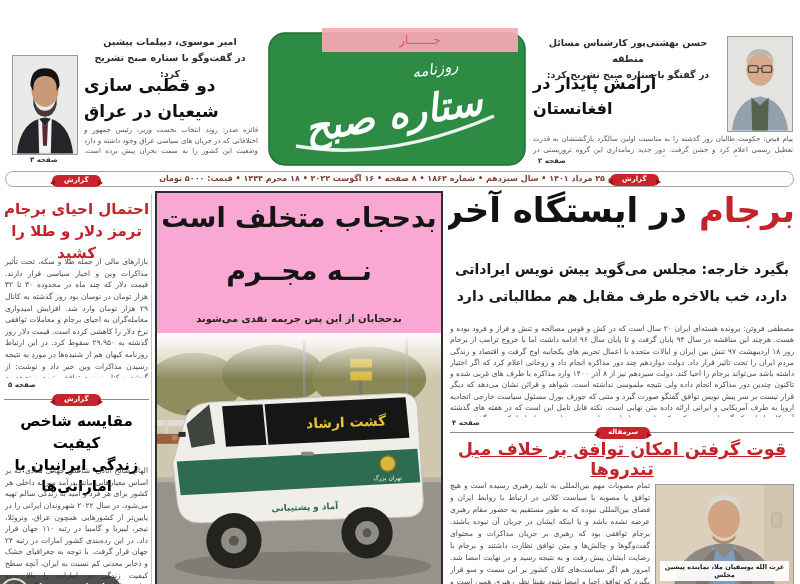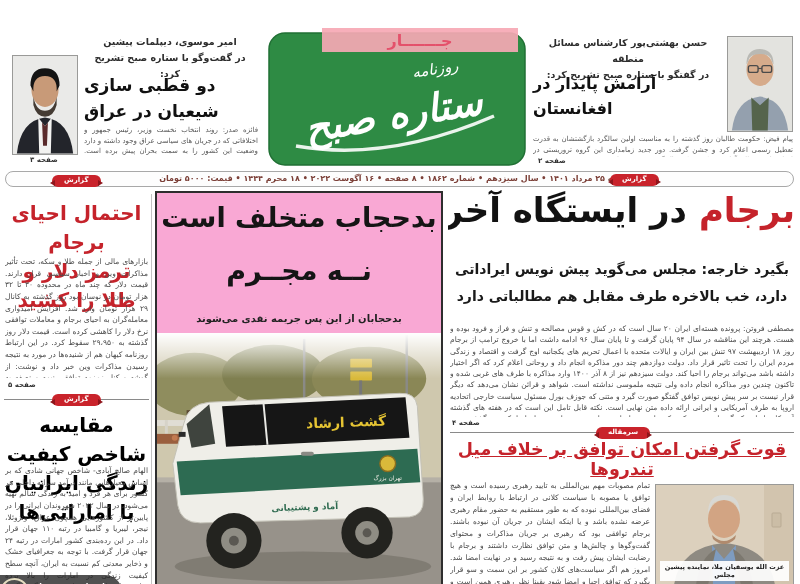--- a/index.html
+++ b/index.html
@@ -12,40 +12,40 @@
   
   .portrait { border:1px solid #9a9a98; background:#e8e8e6; }
   .kicker { font-size:9.5px; font-weight:bold; color:#2d2d2d; line-height:1.7; text-align:center; }
   .top-title { font-weight:bold; color:#111; font-size:16.5px; line-height:1.55; text-align:left; letter-spacing:-0.3px; }
   .top-body { font-size:7px; color:#555; text-align:justify; line-height:1.5; overflow:hidden; }
   .page-ref { font-size:7px; font-weight:bold; color:#333; }
 
   
   #masthead { left:268px; top:4px; width:258px; height:134px; }
   #pink-watermark { left:322px; top:0; width:196px; height:24px; background:rgba(246,168,180,0.92);
-      display:flex; align-items:center; justify-content:center; font-weight:bold; font-size:16px;
+      display:flex; align-items:center; justify-content:center; font-weight:normal; font-size:12px;
       color:#e4516b; letter-spacing:2px; z-index:5; }
 
   
   #date-strip { left:5px; top:143px; width:789px; height:16px; border:1px solid #a8a8a8; border-radius:8px;
       background:#fdfdfd; font-size:8px; font-weight:bold; color:#7c4038; text-align:center; line-height:14px;
       overflow:hidden; white-space:nowrap; }
 
   
   .pill { position:absolute; background:#c9232b; color:#fff; font-size:7px; font-weight:bold;
       padding:2px 12px 3px; border-radius:8px; z-index:6; line-height:1; }
   .pill::before, .pill::after { content:""; position:absolute; top:40%; border:3px solid transparent; }
   .pill::before { right:-5px; border-left:5px solid #8e161c; }
   .pill::after  { left:-5px;  border-right:5px solid #8e161c; }
 
   .hdiv { position:absolute; height:1px; background:#8a8a8a; }
   .vdiv { position:absolute; width:1px; background:#c2c2c2; }
 
   
-  .col-title { font-weight:bold; font-size:20px; line-height:1.45; text-align:center; letter-spacing:-0.3px; }
+  .col-title { font-weight:bold; font-size:15px; line-height:1.45; text-align:center; letter-spacing:-0.3px; }
   .red { color:#c5232b; }
   .col-body { font-size:7.5px; color:#4a4a4a; text-align:justify; line-height:1.55; overflow:hidden; }
 
   
   #hijab-box { left:155px; top:163px; width:288px; height:417px; border:2px solid #2e2e2e; background:#f9a8d4; overflow:hidden; }
   .hijab-title { position:absolute; left:0; right:0; text-align:center; font-weight:bold; color:#151515;
       font-size:27px; letter-spacing:-0.5px; }
   #hijab-sub { position:absolute; left:0; right:0; top:120px; text-align:center; font-weight:bold; font-size:10px; color:#222; z-index:3; }
   #van-photo { position:absolute; left:0; right:0; top:140px; bottom:0; z-index:1; }
   #van-photo svg { width:100%; height:100%; display:block; }

